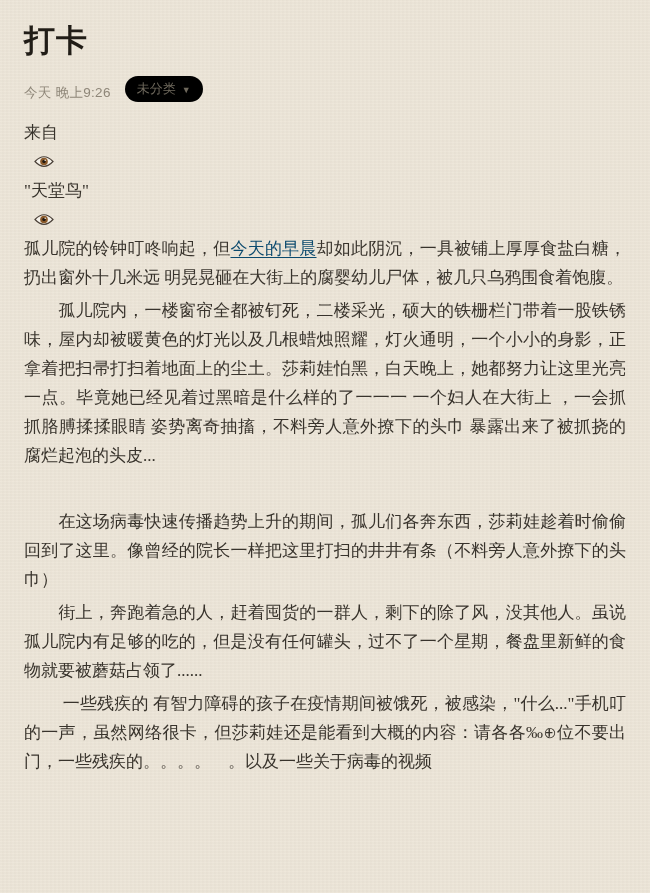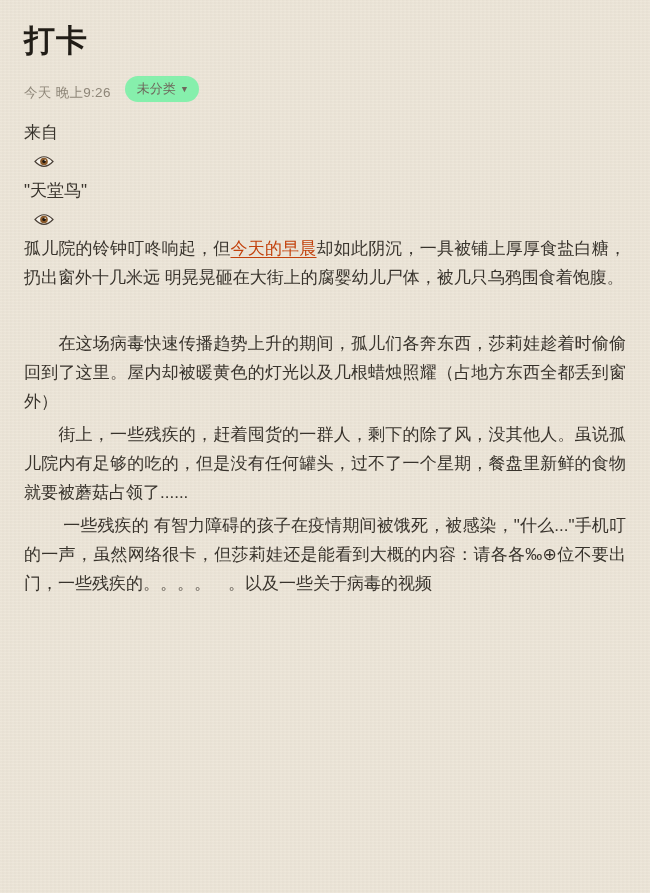--- a/index.html
+++ b/index.html
@@ -31,25 +31,25 @@
   }
   .timestamp {
     font-size: 13.5px;
     color: #8e8678;
     letter-spacing: 0.3px;
   }
   .category-pill {
     display: inline-flex;
     align-items: center;
     gap: 6px;
-    background: #86efac;
+    background: #000000;
     border: none;
     border-radius: 20px;
     padding: 4px 12px;
-    font-family: Liberation Mono, monospace;
+    font-family: Liberation Serif, serif;
     font-size: 13px;
     color: #6e685c;
     cursor: pointer;
   }
   .caret {
     font-size: 9px;
     color: #6e685c;
     line-height: 1;
     transform: translateY(0.5px);
   }
@@ -57,25 +57,26 @@
   .note-body {
     font-size: 17px;
     line-height: 29px;
     color: #38332c;
     text-align: justify;
   }
   .para {
     white-space: pre-wrap;
     word-break: break-all;
     margin: 0 0 4px 0;
+    font-family: Liberation Serif, serif;
   }
   .para.blank { min-height: 29px; }
 
   a.note-link {
-    color: #c2410c;
+    color: #0c4a6e;
     text-decoration: underline;
     text-underline-offset: 3px;
     cursor: pointer;
   }
 
   .eye-icon-wrap {
     display: inline-block;
     width: 20px;
     height: 15px;
     vertical-align: -2px;
@@ -106,19 +107,20 @@
     <circle cx="13.4" cy="6.6" r="0.9" fill="#f6f2ea"></circle>
   </svg></span>
 "天堂鸟"
   <span class="eye-icon-wrap"><svg viewBox="0 0 24 16" xmlns="http://www.w3.org/2000/svg">
     <path d="M1.2 8 Q12 -3.5 22.8 8 Q12 19.5 1.2 8 Z" fill="#f6f2ea" stroke="#4a4038" stroke-width="1.4"></path>
     <circle cx="12" cy="8" r="4.6" fill="#8a5a2b"></circle>
     <circle cx="12" cy="8" r="2.1" fill="#241a10"></circle>
     <circle cx="13.4" cy="6.6" r="0.9" fill="#f6f2ea"></circle>
   </svg></span>
 孤儿院的铃钟叮咚响起，但<a class="note-link" href="#">今天的早晨</a>却如此阴沉，一具被铺上厚厚食盐白糖，扔出窗外十几米远 明晃晃砸在大街上的腐婴幼儿尸体，被几只乌鸦围食着饱腹。</p>
+      <p class="para">　　孤儿院内，一楼窗帘全都被钉死，二楼采光，硕大的铁栅栏门带着一股铁锈味，屋内却被暖黄色的灯光以及几根蜡烛照耀，灯火通明，一个小小的身影，正拿着把扫帚打扫着地面上的尘土。莎莉娃怕黑，白天晚上，她都努力让这里光亮一点。毕竟她已经见着过黑暗是什么样的了一一一 一个妇人在大街上 ，一会抓抓胳膊揉揉眼睛 姿势离奇抽搐，不料旁人意外撩下的头巾 暴露出来了被抓挠的腐烂起泡的头皮...</p>
       <p class="para blank"></p>
-      <p class="para">　　在这场病毒快速传播趋势上升的期间，孤儿们各奔东西，莎莉娃趁着时偷偷回到了这里。屋内却被暖黄色的灯光以及几根蜡烛照耀（占地方东西全都丢到窗外）</p>
-      <p class="para">　　街上，一些残疾的，赶着囤货的一群人，剩下的除了风，没其他人。虽说孤儿院内有足够的吃的，但是没有任何罐头，过不了一个星期，餐盘里新鲜的食物就要被蘑菇占领了......</p>
+      <p class="para">　　在这场病毒快速传播趋势上升的期间，孤儿们各奔东西，莎莉娃趁着时偷偷回到了这里。像曾经的院长一样把这里打扫的井井有条（不料旁人意外撩下的头巾）</p>
+      <p class="para">　　街上，奔跑着急的人，赶着囤货的一群人，剩下的除了风，没其他人。虽说孤儿院内有足够的吃的，但是没有任何罐头，过不了一个星期，餐盘里新鲜的食物就要被蘑菇占领了......</p>
       <p class="para">　　 一些残疾的 有智力障碍的孩子在疫情期间被饿死，被感染，"什么..."手机叮的一声，虽然网络很卡，但莎莉娃还是能看到大概的内容：请各各‰⊕位不要出门，一些残疾的。。。。　。以及一些关于病毒的视频</p>
       <p class="para blank"></p>
     </div>
 </div>
 
 </body></html>

